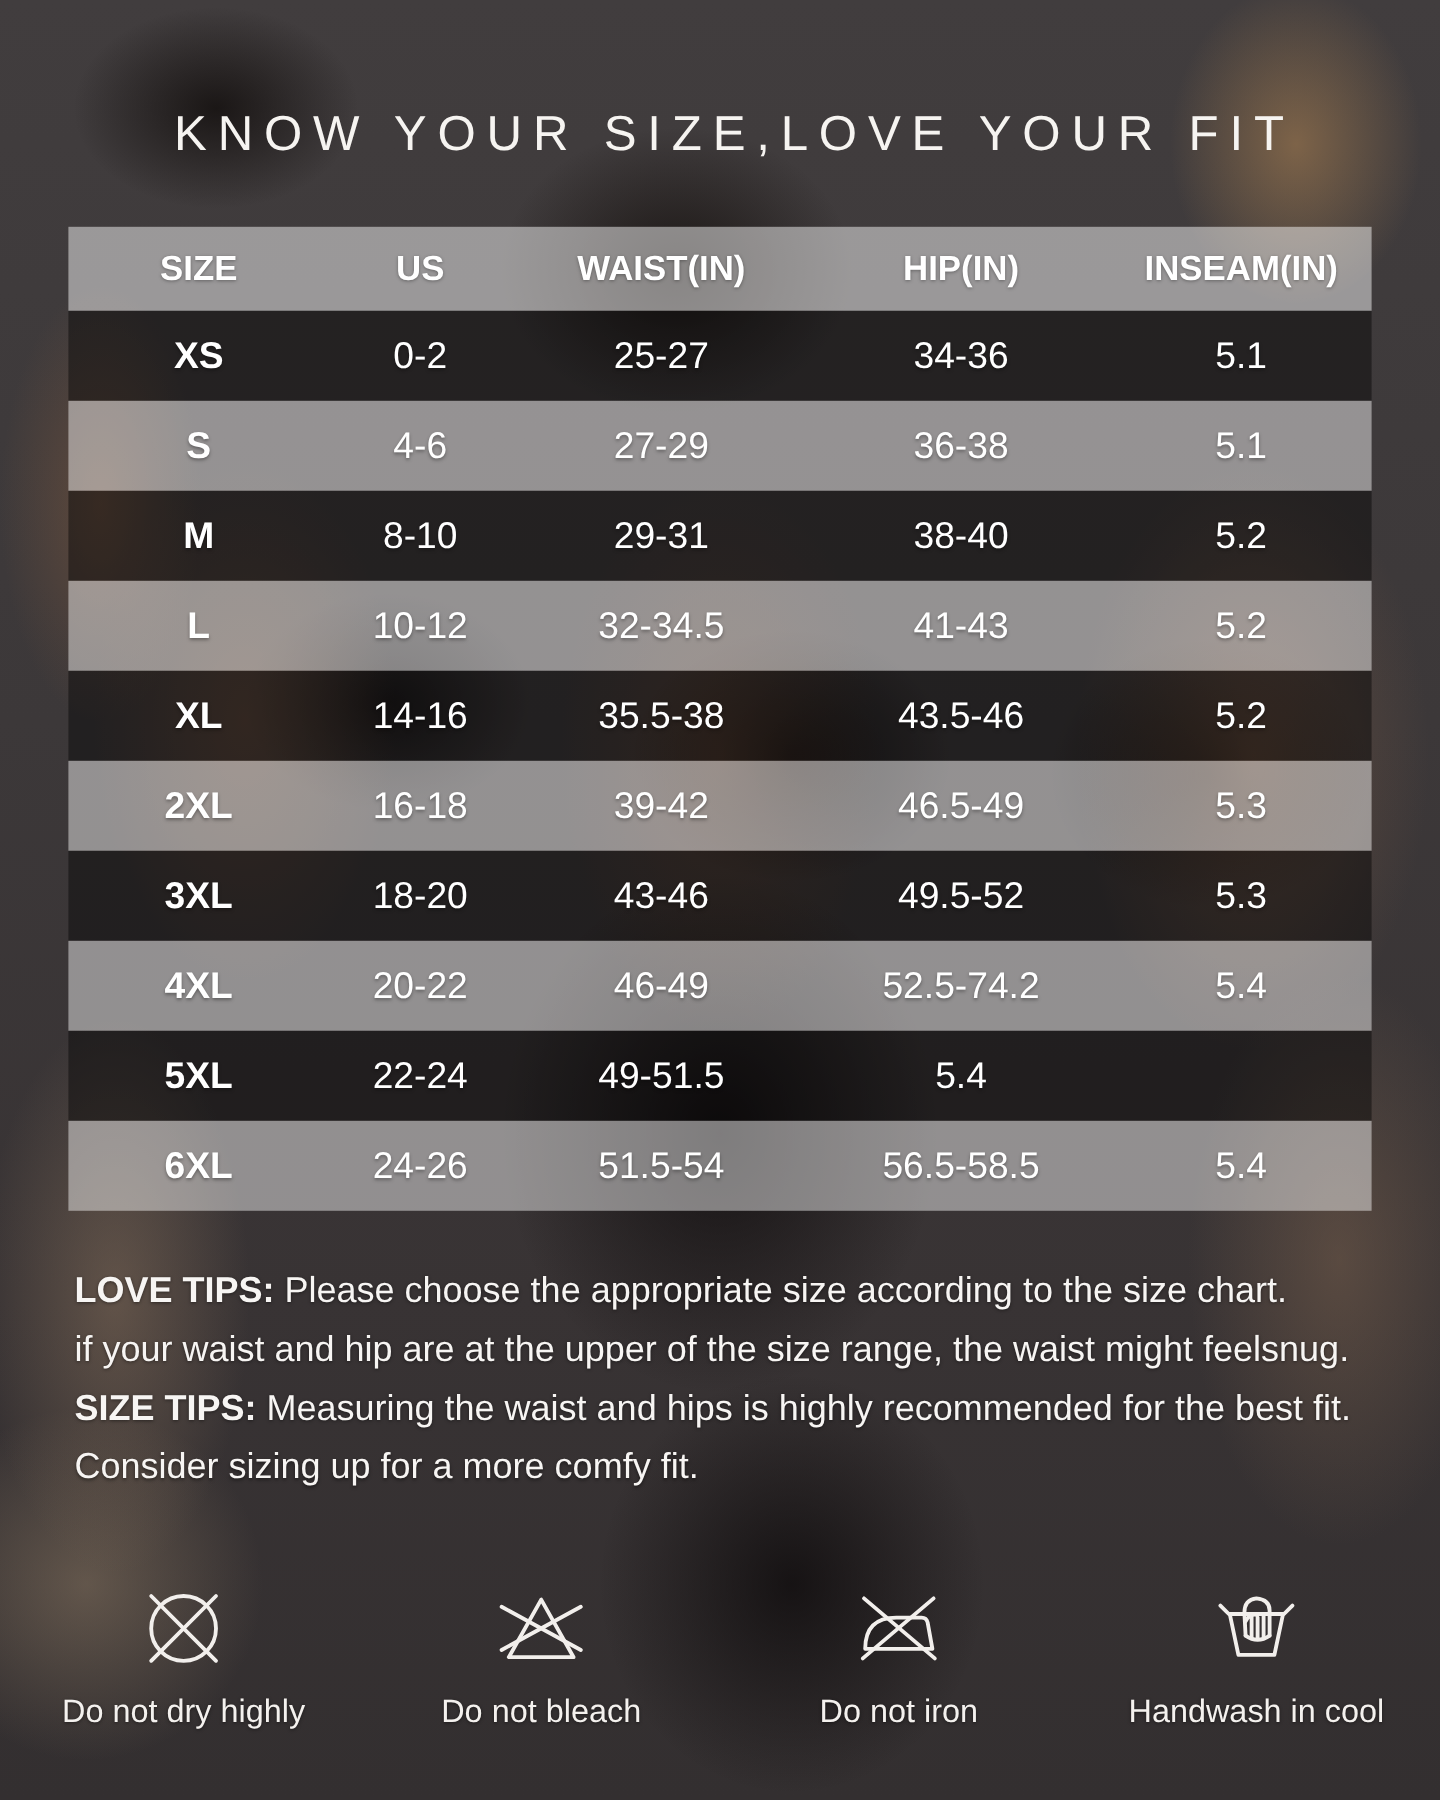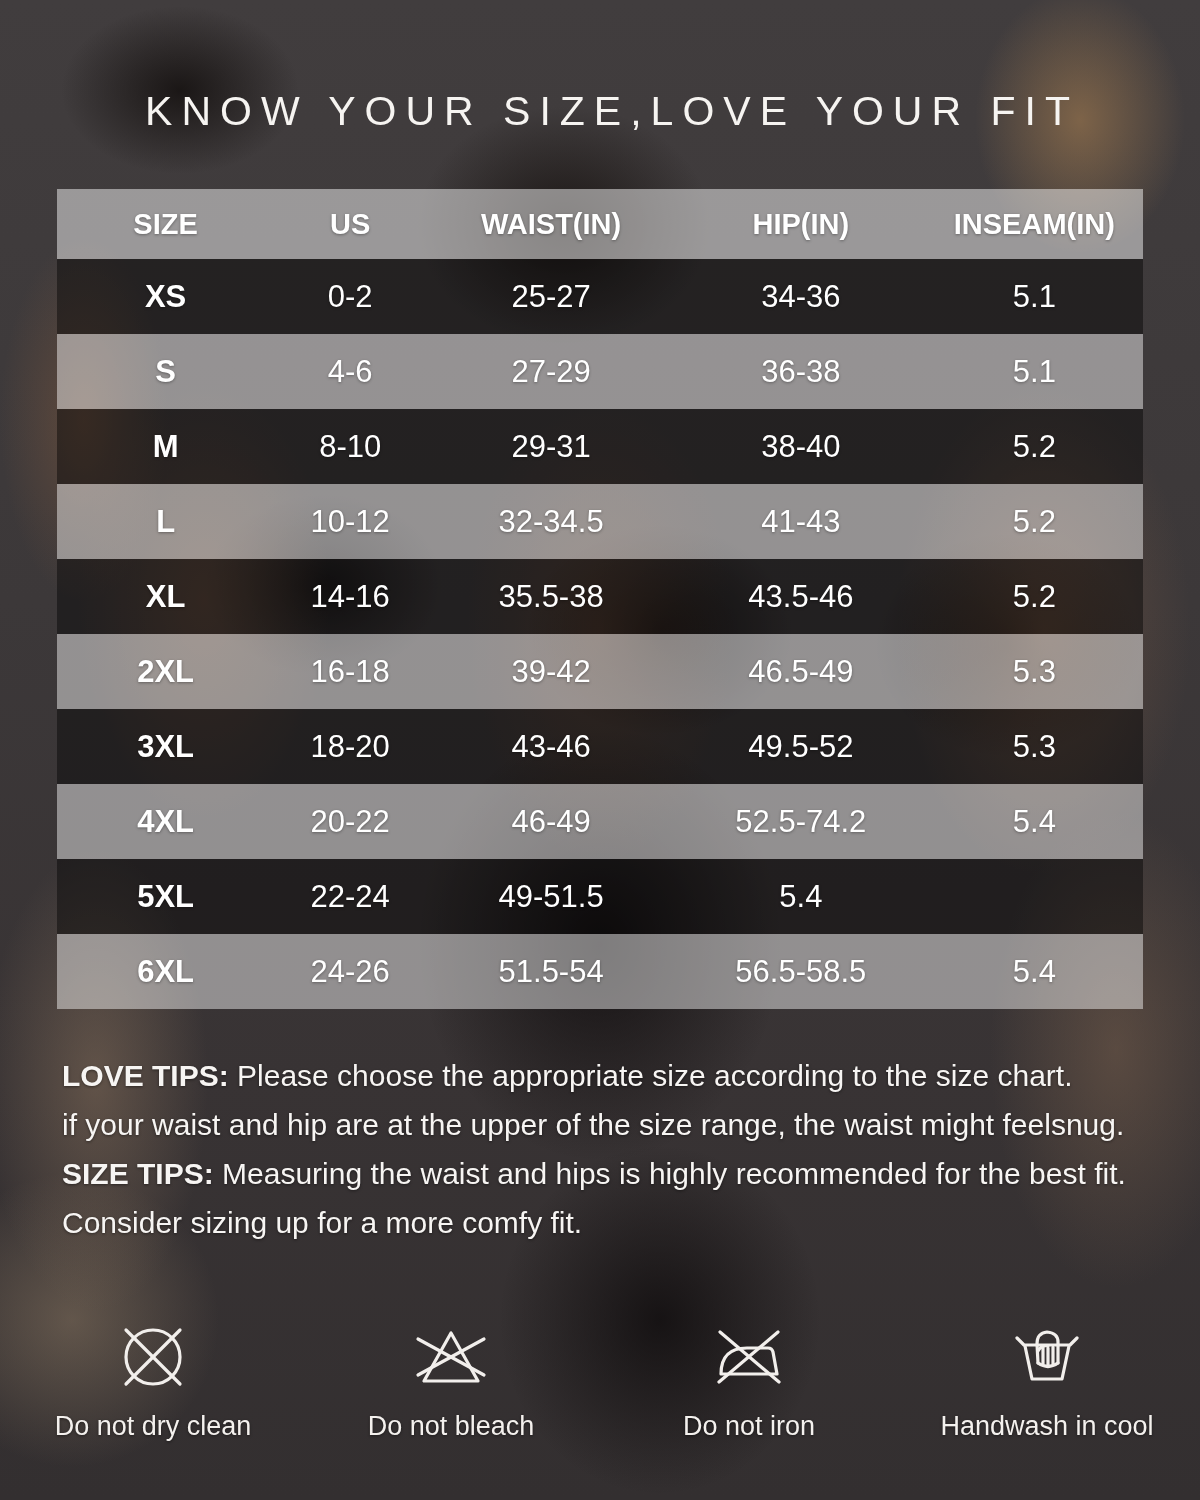--- a/index.html
+++ b/index.html
@@ -156,21 +156,21 @@
 
   <div class="care">
     <div class="care-item">
       <span>
         <svg width="80" height="80" viewBox="0 0 80 80" fill="none" stroke="#f2efec" stroke-width="3.2" stroke-linecap="round">
           <circle cx="40" cy="40" r="27"></circle>
           <line x1="13" y1="13" x2="67" y2="67"></line>
           <line x1="67" y1="13" x2="13" y2="67"></line>
         </svg>
       </span>
-      <div class="care-label">Do not dry clean</div>
+      <div class="care-label">Do not dry highly</div>
     </div>
     <div class="care-item">
       <span>
         <svg width="80" height="80" viewBox="0 0 80 80" fill="none" stroke="#f2efec" stroke-width="3.2" stroke-linecap="round" stroke-linejoin="round">
           <path d="M40 16 L13 64 L67 64 Z"></path>
           <line x1="7" y1="22" x2="73" y2="58"></line>
           <line x1="73" y1="22" x2="7" y2="58"></line>
         </svg>
       </span>
       <div class="care-label">Do not bleach</div>

